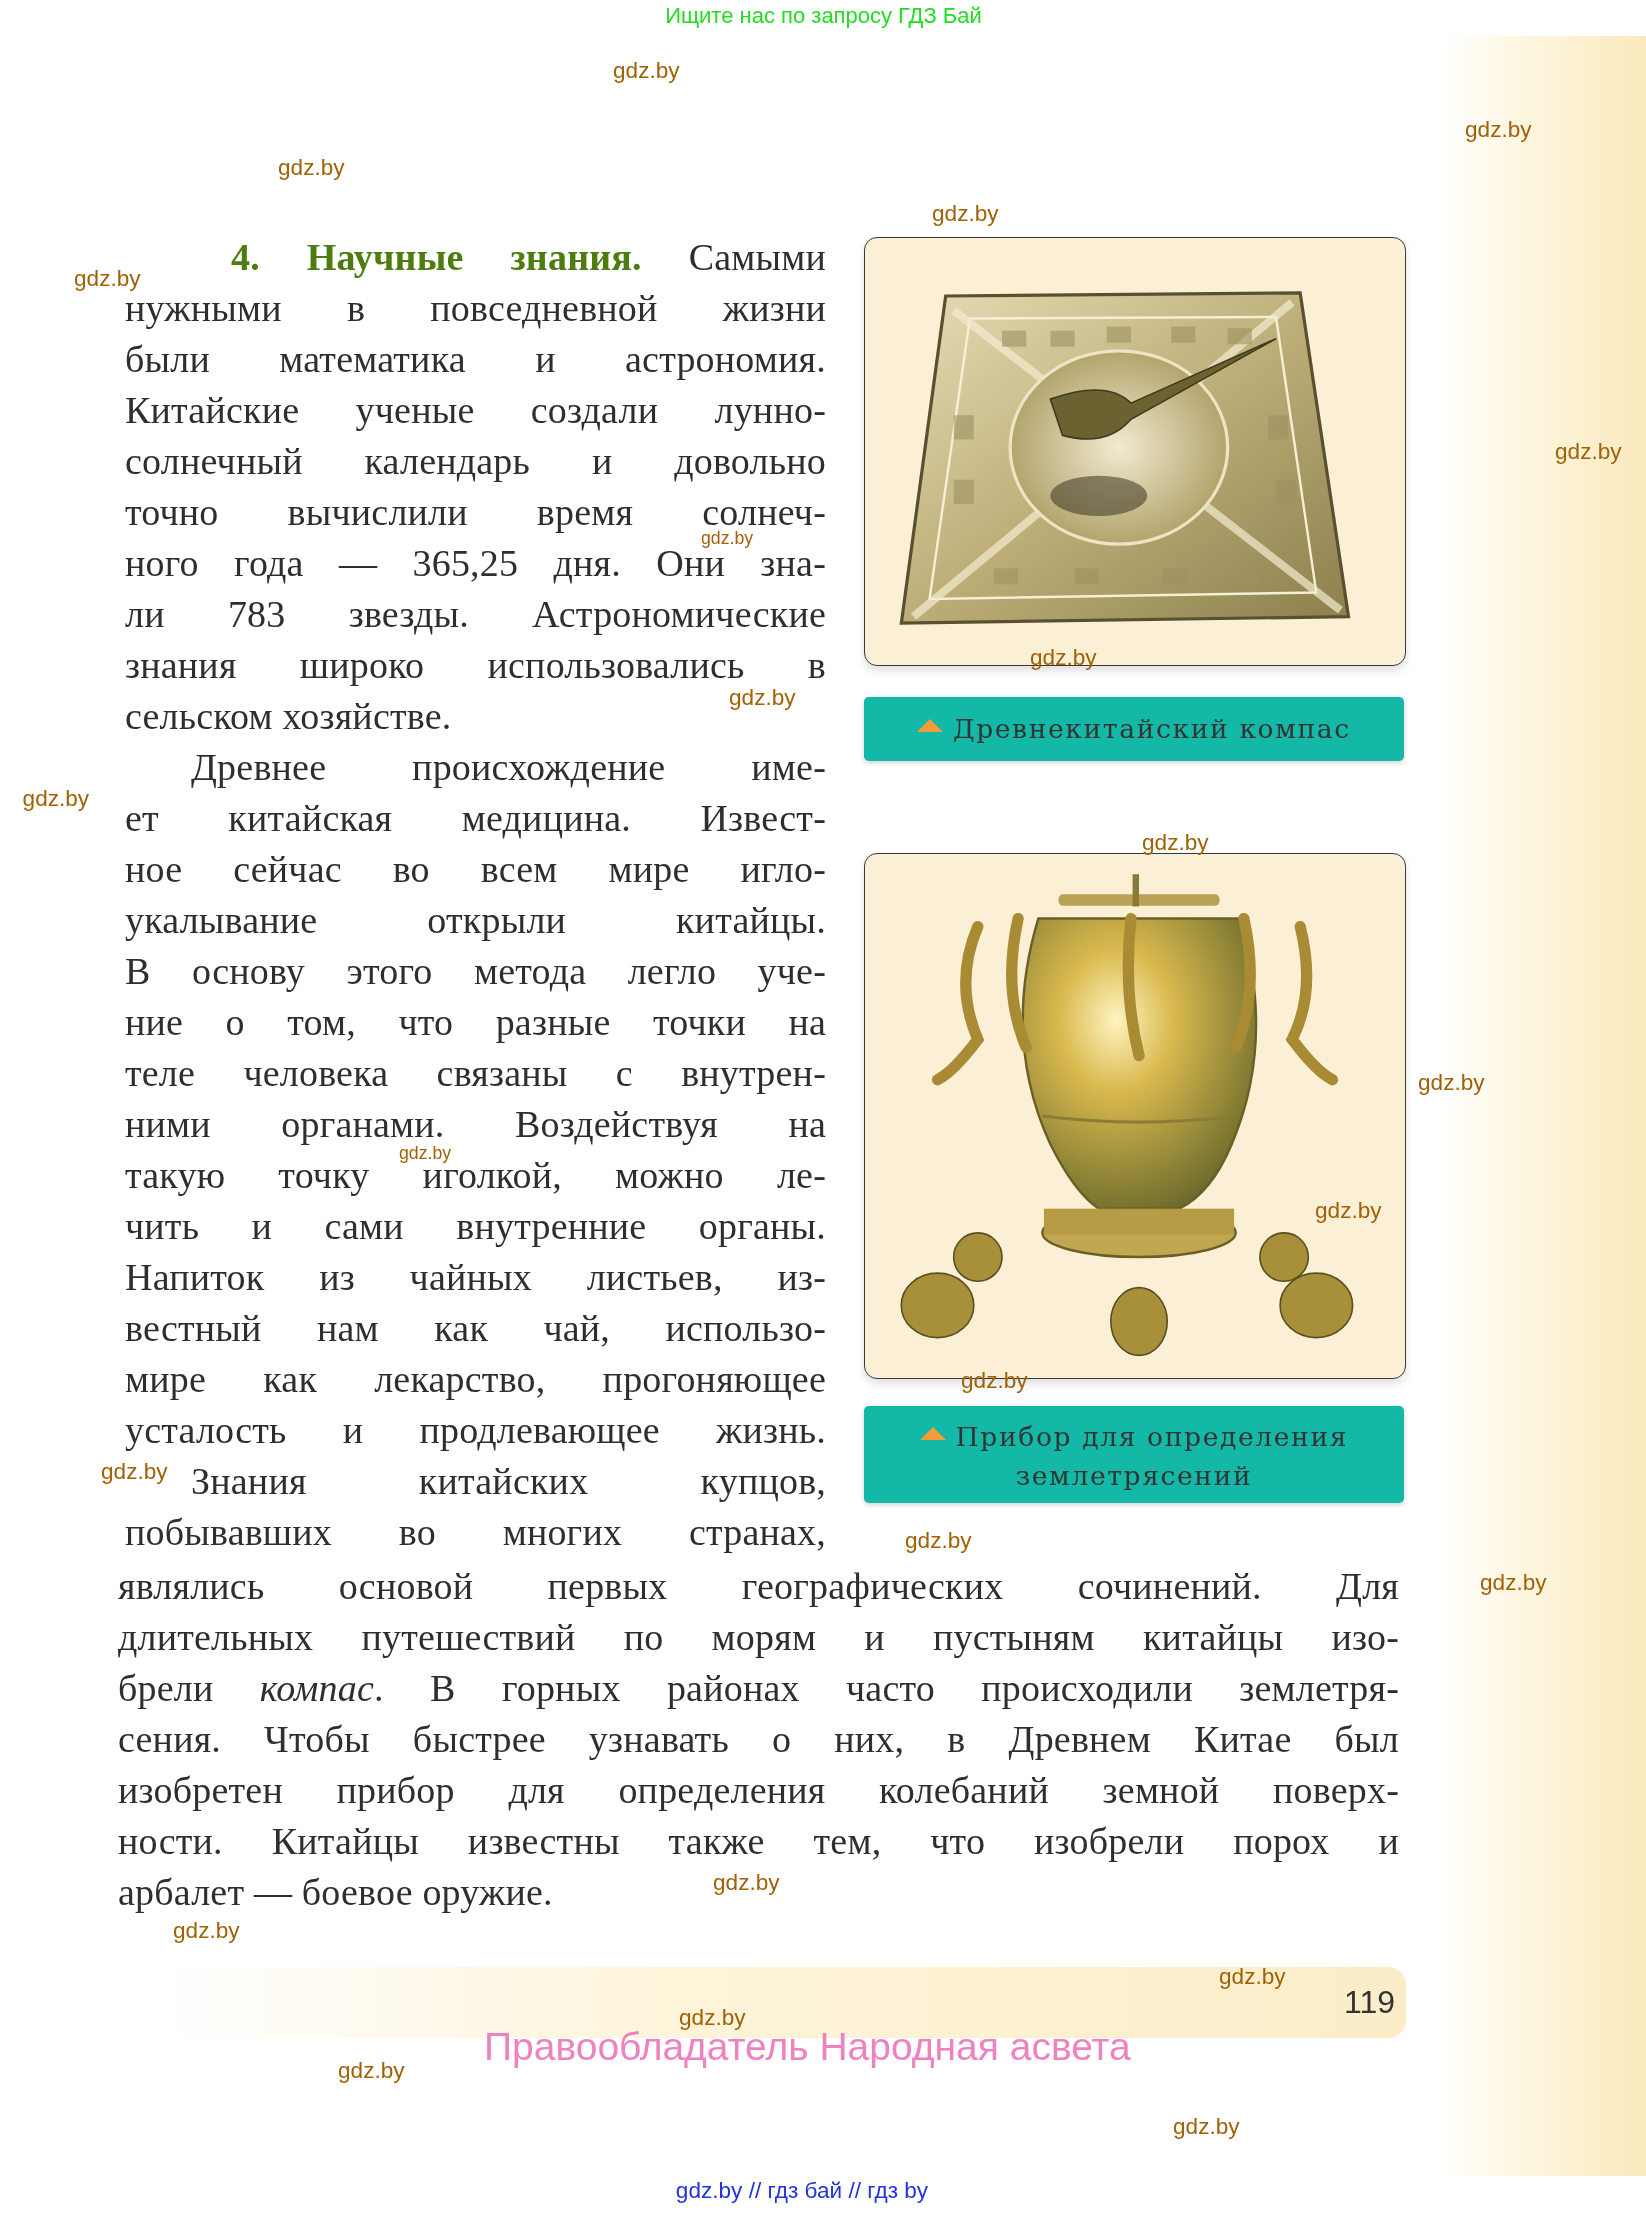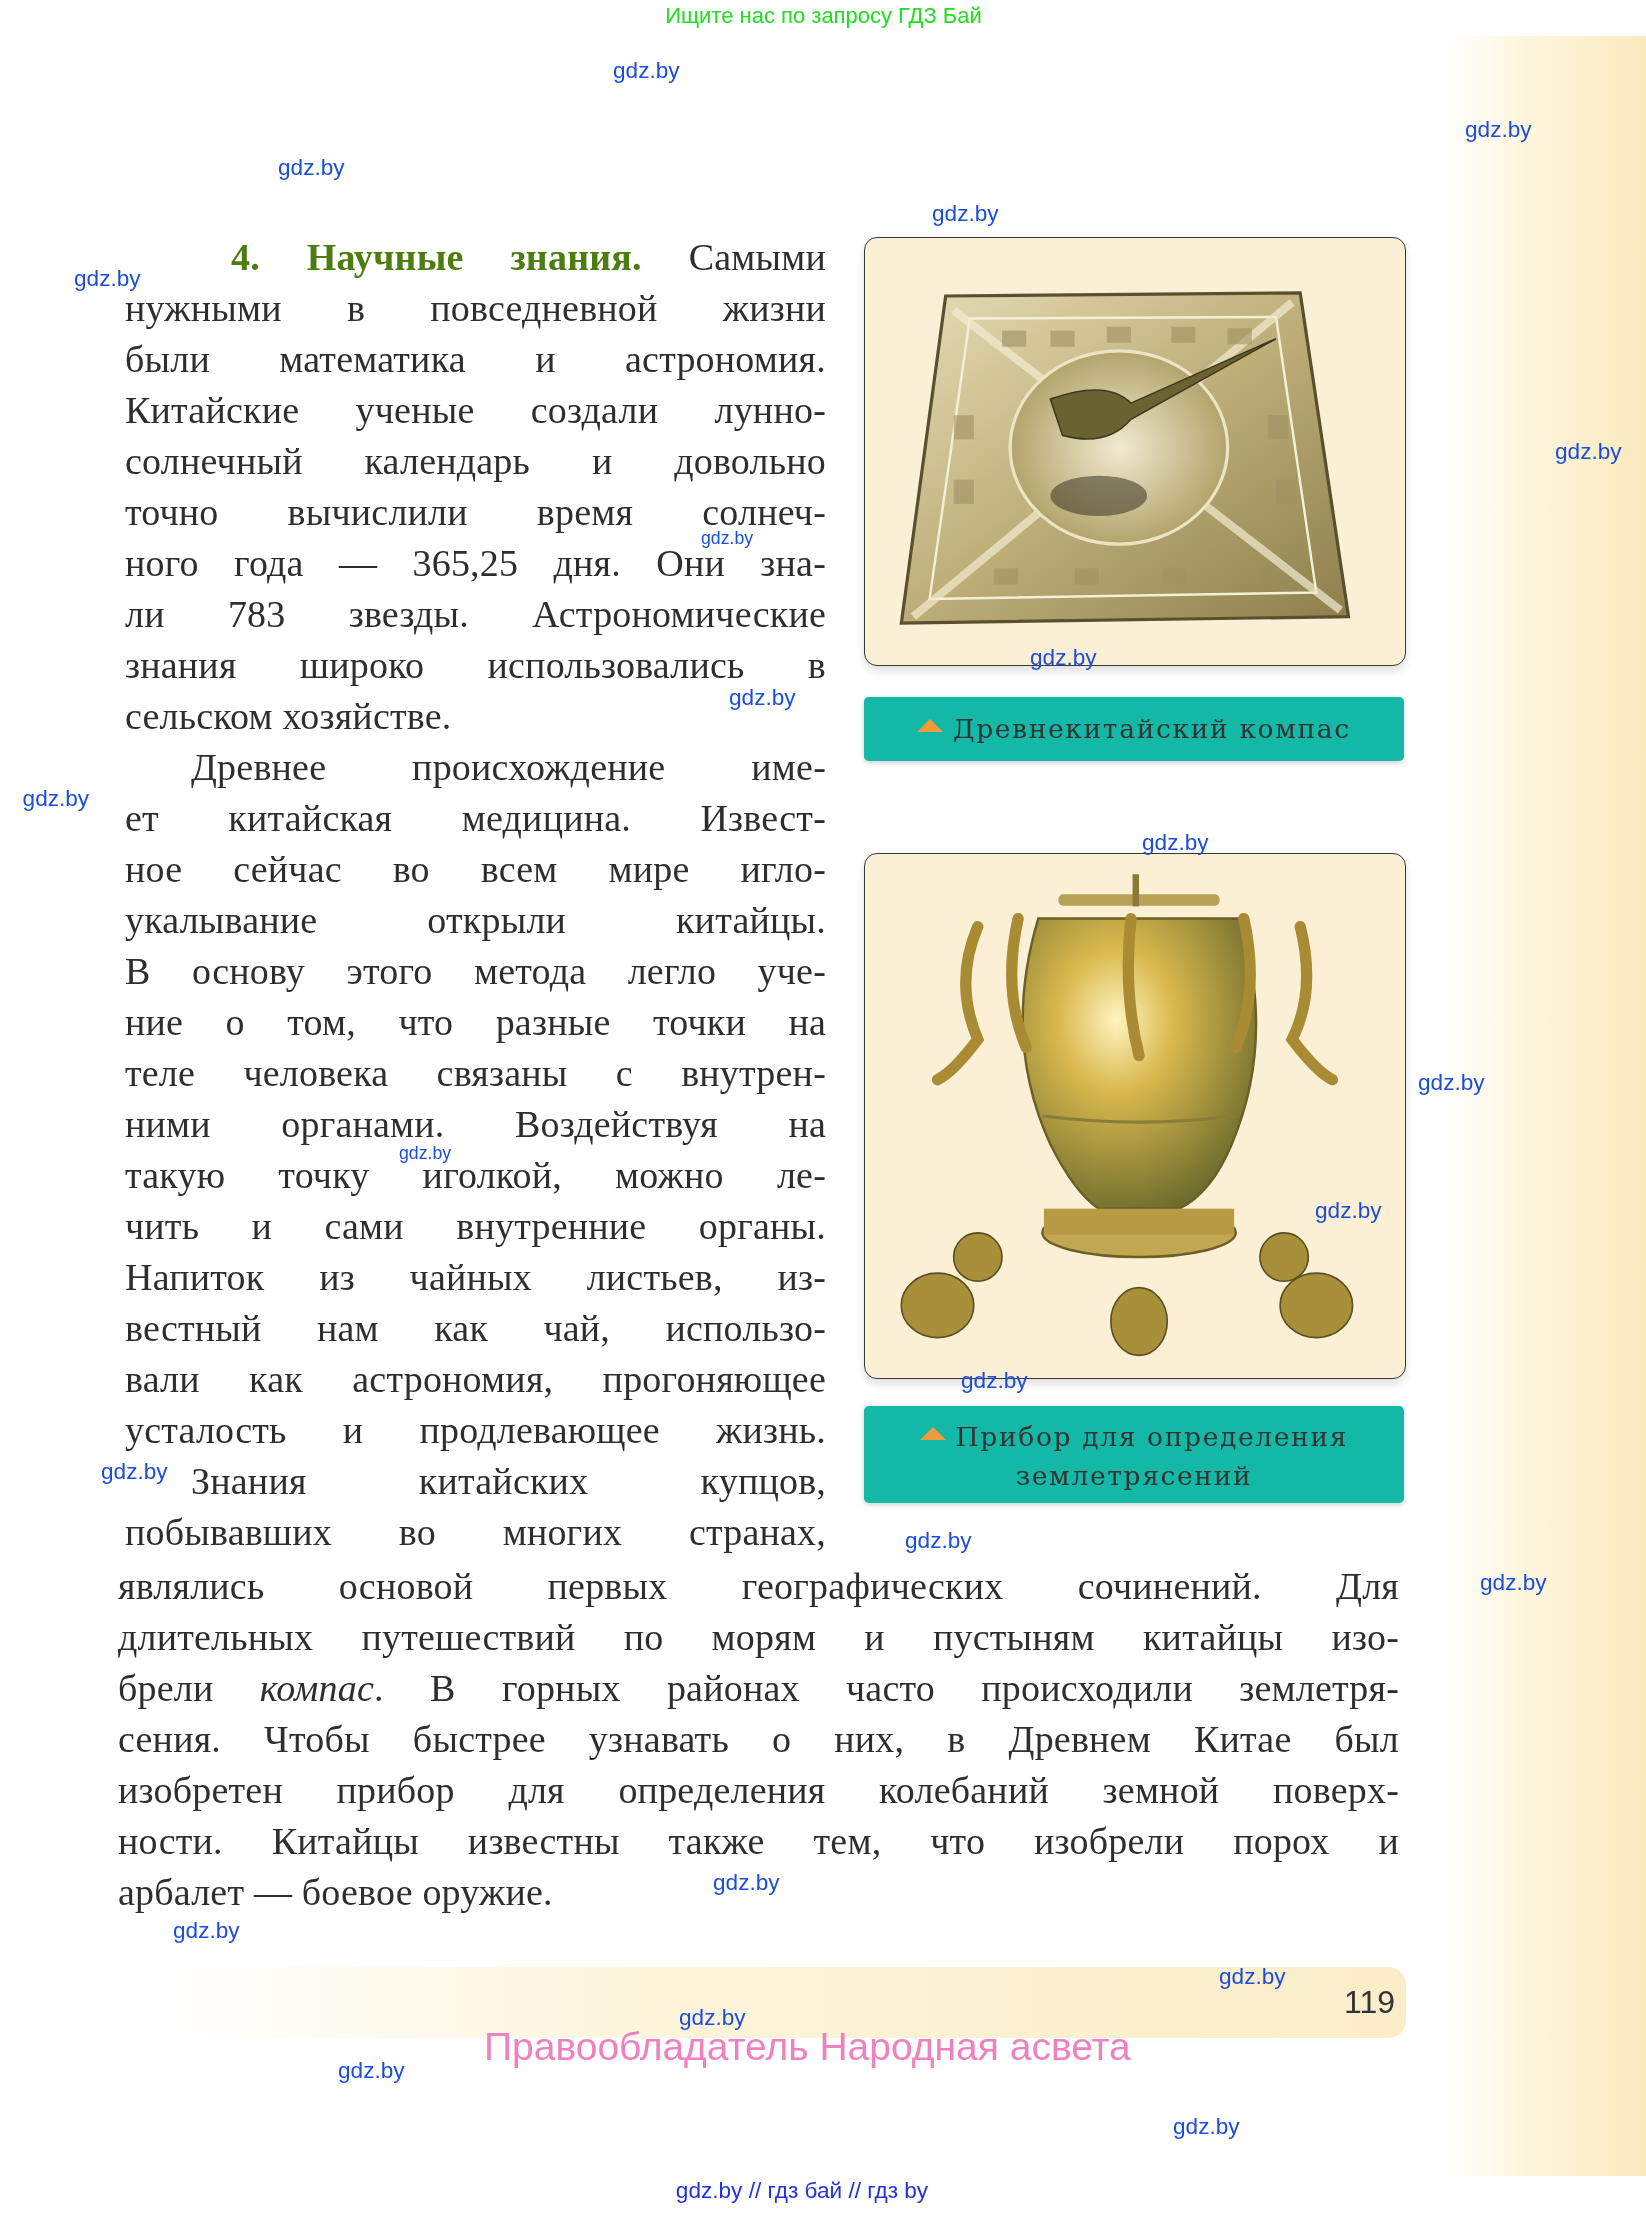--- a/index.html
+++ b/index.html
@@ -1,20 +1,20 @@
 <!DOCTYPE html>
 <html style="font-size:13px"><head>
 <meta charset="utf-8">
 <style>
   html,body{margin:0;padding:0;background:#fff;}
   body{width:1647px;height:2216px;position:relative;overflow:hidden;font-family:"Liberation Serif","DejaVu Serif",serif;color:#2b2b2b;}
   .abs{position:absolute;}
   .right-band{left:1443px;top:36px;width:204px;height:2140px;background:linear-gradient(90deg,#ffffff 0%,#fdf6df 40%,#fbe9bd 100%);}
   .top-banner{top:3.2px;left:0;width:1647px;text-align:center;font-family:"Liberation Sans",sans-serif;font-size:22px;color:#22dd22;}
-  .wm{font-family:"Liberation Sans",sans-serif;font-size:22.6px;color:#1d4ed8;white-space:nowrap;}
+  .wm{font-family:"Liberation Sans",sans-serif;font-size:22.6px;color:#a16207;white-space:nowrap;}
   .wm.small{font-size:17.7px;}
   .body-text{font-size:38px;line-height:51px;text-align:justify;color:#2e2e2e;letter-spacing:0.2px;}
   .narrow{left:125px;top:232px;width:701px;}
   .wide{left:118px;top:1561px;width:1281px;}
   .line{display:block;text-align:justify;text-align-last:justify;height:51px;white-space:nowrap;}
   .line.last{text-align-last:left;}
   .indent{padding-left:66px;}
   .heading{color:#4d7c0f;font-weight:bold;margin-left:40px;}
   .figure-box{border:1.6px solid #3a3a3a;border-radius:13px;background:#fbf0d6;box-shadow:0 4.8px 8px rgba(0,0,0,0.12);overflow:hidden;}
   .caption-box{background:#14b8a6;border-radius:4.8px;box-shadow:0 1.6px 4.8px rgba(0,0,0,0.18);font-family:"DejaVu Serif",serif;font-size:26.6px;color:#333;text-align:center;letter-spacing:1.6px;line-height:39px;}
@@ -47,21 +47,21 @@
   <span class="line">ное сейчас во всем мире игло-</span>
   <span class="line">укалывание открыли китайцы.</span>
   <span class="line">В основу этого метода легло уче-</span>
   <span class="line">ние о том, что разные точки на</span>
   <span class="line">теле человека связаны с внутрен-</span>
   <span class="line">ними органами. Воздействуя на</span>
   <span class="line">такую точку иголкой, можно ле-</span>
   <span class="line">чить и сами внутренние органы.</span>
   <span class="line">Напиток из чайных листьев, из-</span>
   <span class="line">вестный нам как чай, использо-</span>
-  <span class="line">вали как астрономия, прогоняющее</span>
+  <span class="line">мире как лекарство, прогоняющее</span>
   <span class="line">усталость и продлевающее жизнь.</span>
   <span class="line indent">Знания китайских купцов,</span>
   <span class="line">побывавших во многих странах,</span>
 </div>
 
 <div class="abs body-text wide">
   <span class="line">являлись основой первых географических сочинений. Для</span>
   <span class="line">длительных путешествий по морям и пустыням китайцы изо-</span>
   <span class="line"><span>брели </span><i>компас</i><span>. В горных районах часто происходили землетря-</span></span>
   <span class="line">сения. Чтобы быстрее узнавать о них, в Древнем Китае был</span>

